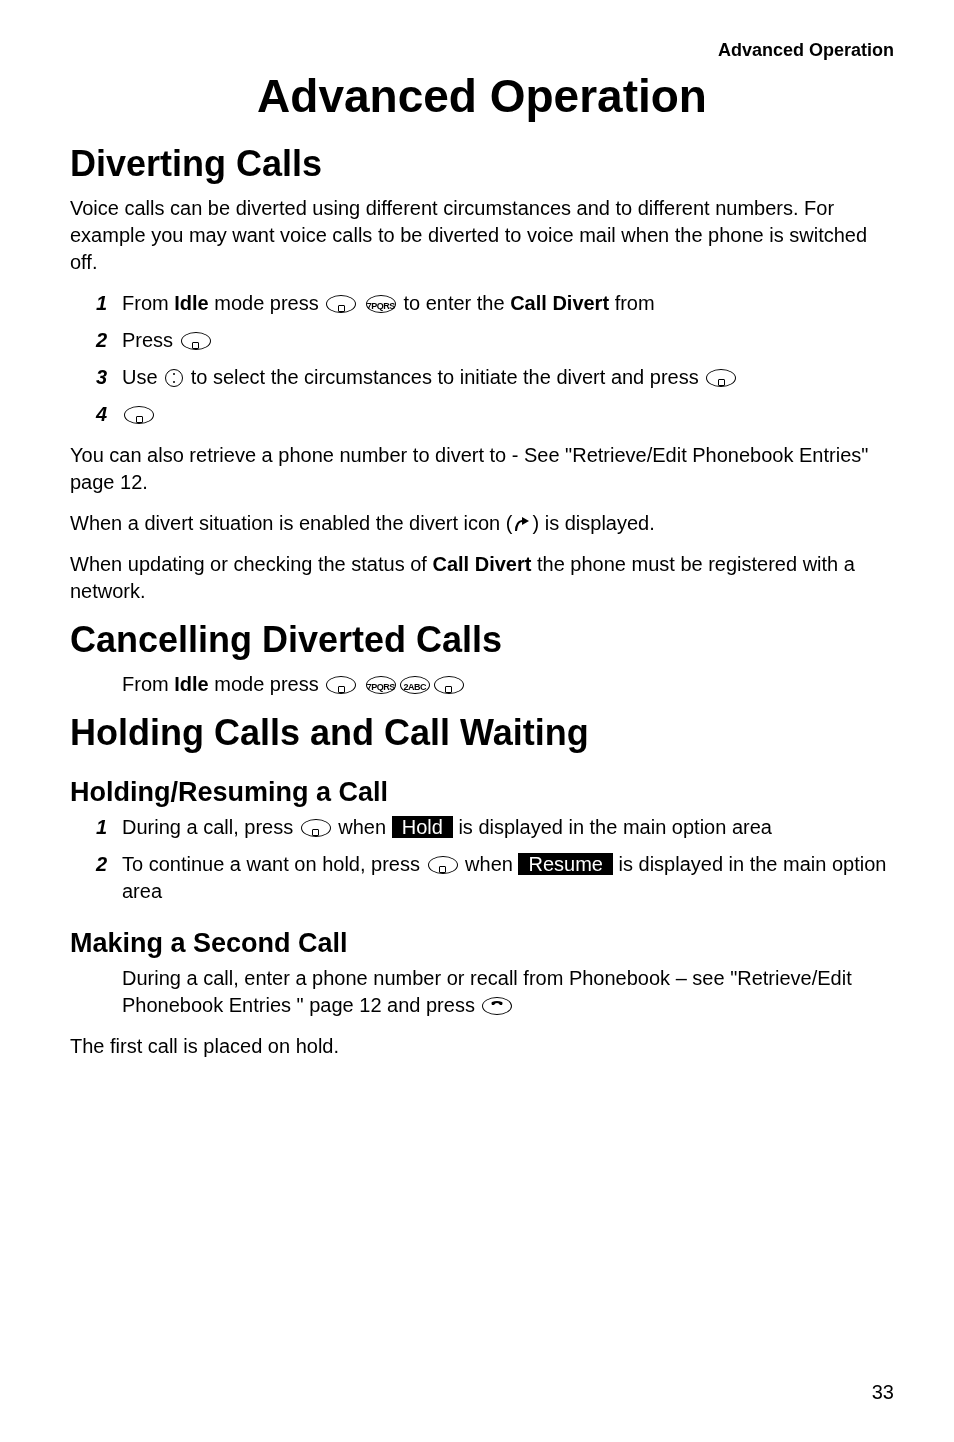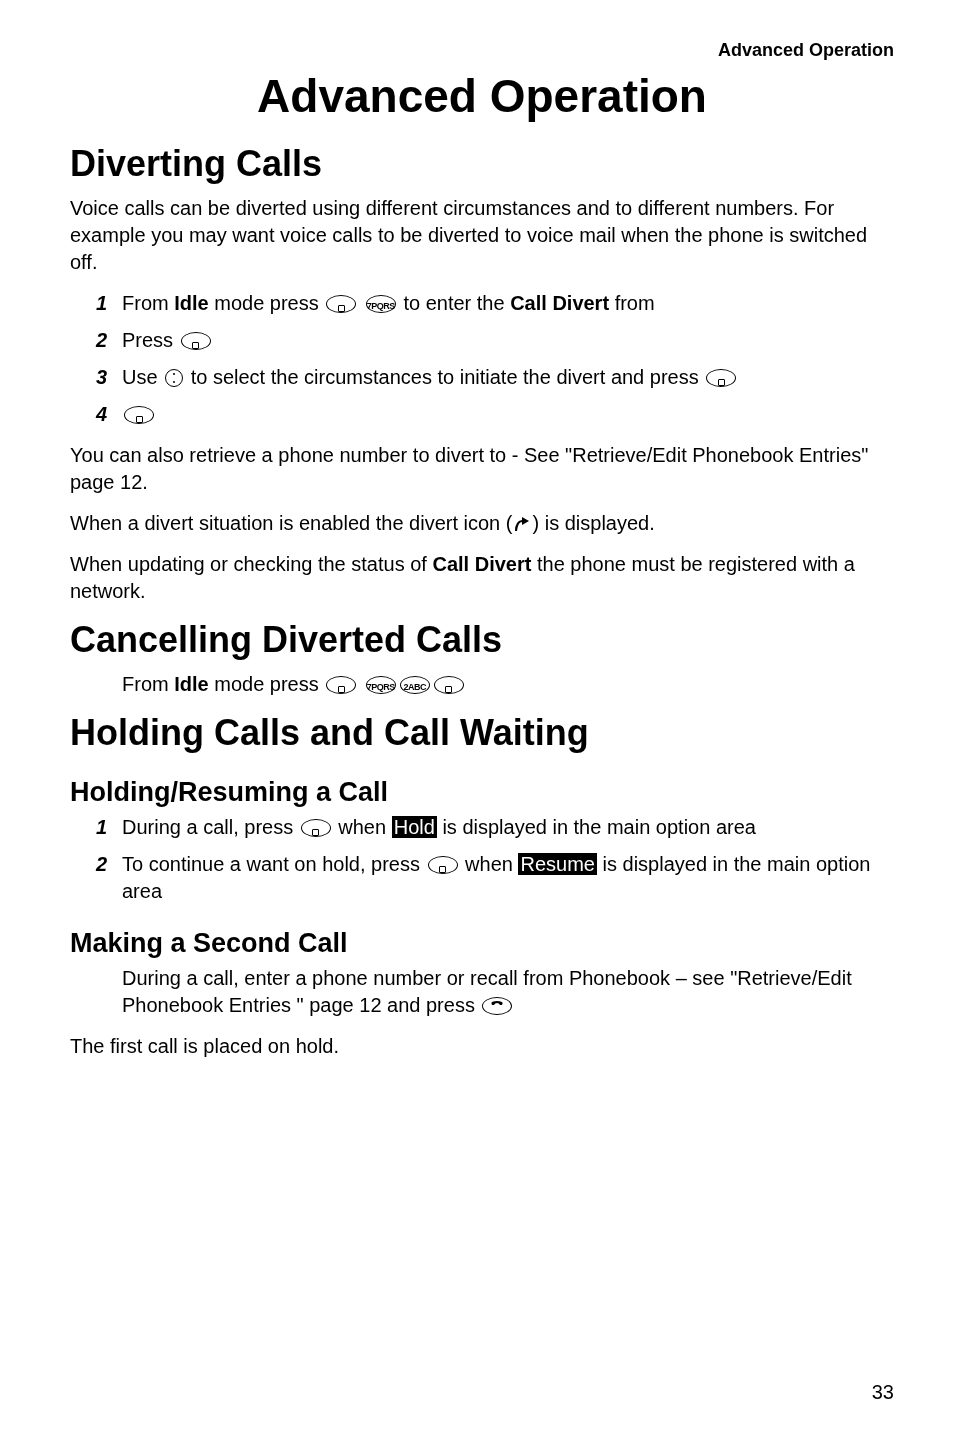--- a/index.html
+++ b/index.html
@@ -69,21 +69,21 @@
       font-size: 20px;
       line-height: 1.35;
       margin-bottom: 14px;
     }
     .bold {
       font-weight: bold;
     }
     .inverted {
       background: #000;
       color: #fff;
-      padding: 0 2px;
+      padding: 0 10px;
     }
     .oval-btn {
       display: inline-flex;
       align-items: flex-end;
       justify-content: center;
       width: 30px;
       height: 18px;
       border: 1.5px solid #000;
       border-radius: 50%;
       vertical-align: middle;

